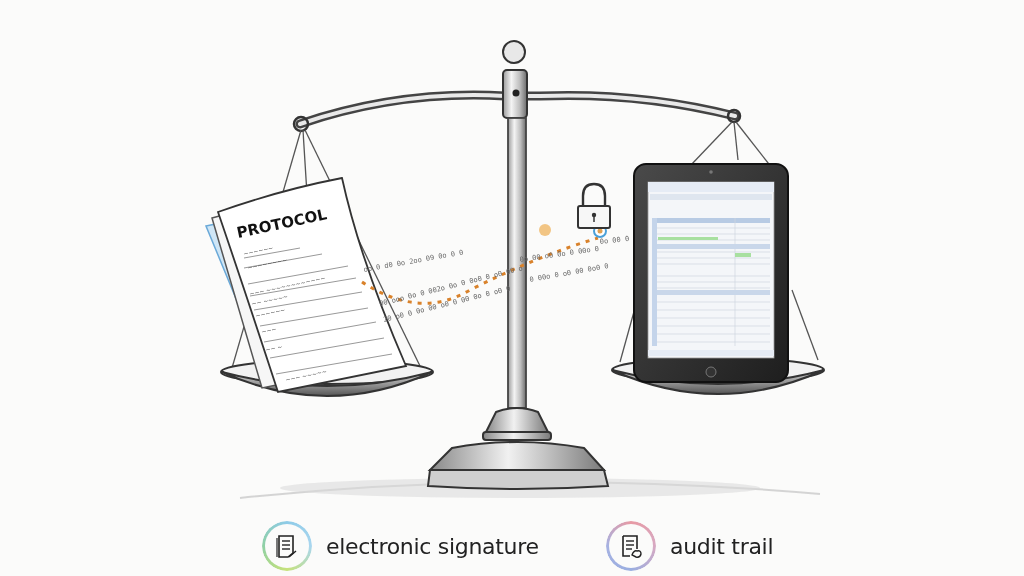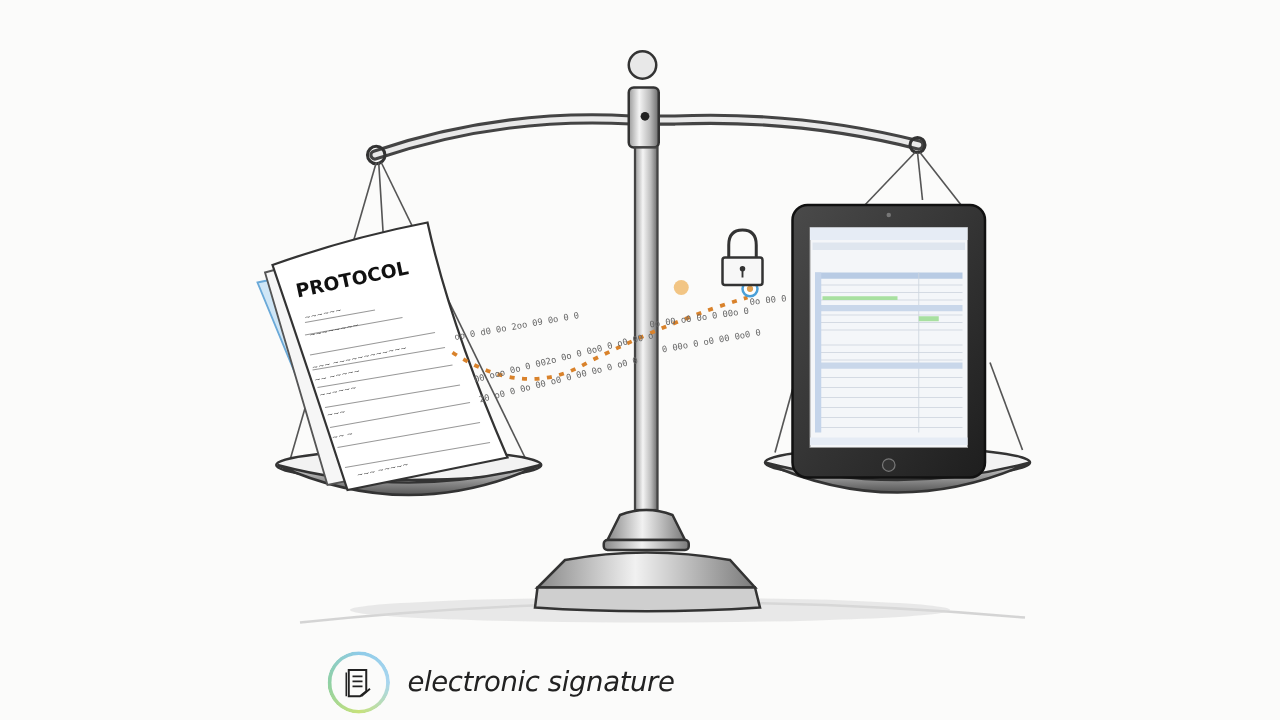--- a/index.html
+++ b/index.html
@@ -10,21 +10,21 @@
     position: relative;
   }
   .scene { position: absolute; left: 0; top: 0; width: 1024px; height: 576px; }
   .legend {
     position: absolute; left: 0; top: 516px; width: 1024px; height: 60px;
   }
   .legend-item {
     position: absolute; top: 4px; height: 52px;
     display: flex; align-items: center;
   }
-  .legend-item.sig { left: 262px; font-style: italic; }
+  .legend-item.sig { left: 262px; }
   .legend-item.audit { left: 606px; }
   .icon-ring {
     width: 50px; height: 50px; border-radius: 50%;
     position: relative; flex: 0 0 50px;
     display: flex; align-items: center; justify-content: center;
   }
   .icon-ring::before {
     content: ""; position: absolute; inset: 0; border-radius: 50%;
     padding: 3px;
     -webkit-mask: linear-gradient(#000 0 0) content-box, linear-gradient(#000 0 0);
@@ -207,13 +207,26 @@
         <path d="M7 5 L21 5 L21 22 L16 26 L7 26 Z" fill="none" stroke="#222" stroke-width="1.6"></path>
         <path d="M5 7 L5 26" stroke="#222" stroke-width="1.2"></path>
         <line x1="10" y1="10" x2="18" y2="10" stroke="#222" stroke-width="1.4"></line>
         <line x1="10" y1="14" x2="18" y2="14" stroke="#222" stroke-width="1.4"></line>
         <line x1="10" y1="18" x2="18" y2="18" stroke="#222" stroke-width="1.4"></line>
         <path d="M17 26 L24 20" stroke="#222" stroke-width="1.4"></path>
       </svg>
     </div>
     <span class="legend-label">electronic signature</span>
   </div>
+  <div class="legend-item audit">
+    <div class="icon-ring">
+      <svg viewBox="0 0 30 30">
+        <path d="M7 5 L21 5 L21 18" fill="none" stroke="#222" stroke-width="1.6"></path>
+        <path d="M7 5 L7 25 L14 25" fill="none" stroke="#222" stroke-width="1.6"></path>
+        <line x1="10" y1="10" x2="18" y2="10" stroke="#222" stroke-width="1.4"></line>
+        <line x1="10" y1="14" x2="18" y2="14" stroke="#222" stroke-width="1.4"></line>
+        <line x1="10" y1="18" x2="16" y2="18" stroke="#222" stroke-width="1.4"></line>
+        <path d="M16 24 Q18 19 21 20 Q25 19 25 23 Q24 27 20 26 Z" fill="none" stroke="#222" stroke-width="1.4"></path>
+      </svg>
+    </div>
+    <span class="legend-label">audit trail</span>
+  </div>
 </div>
 
 </body></html>

